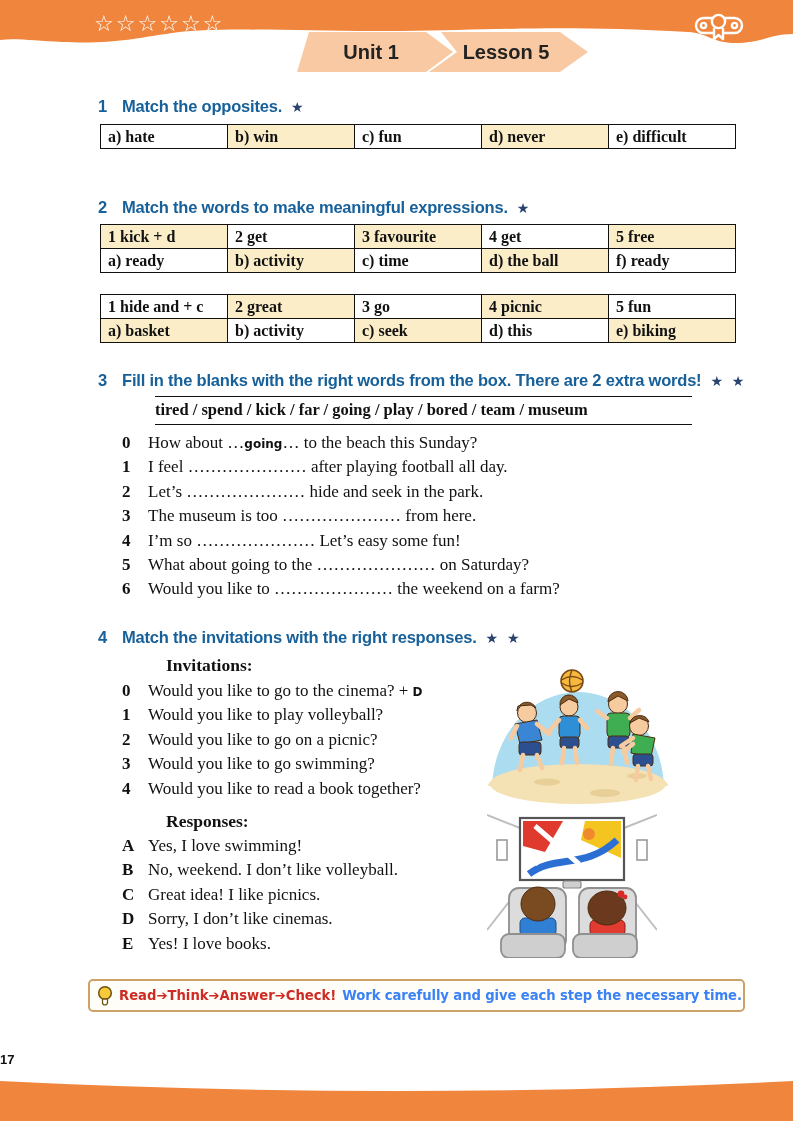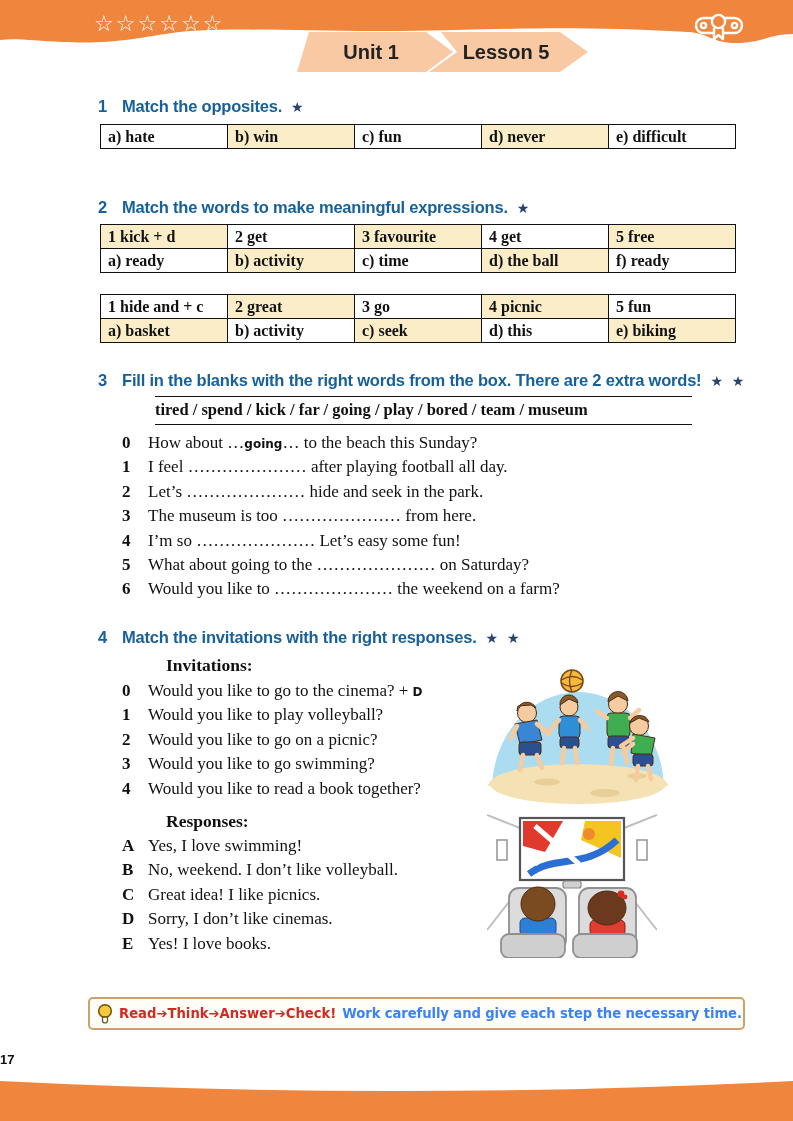--- a/index.html
+++ b/index.html
@@ -37,21 +37,21 @@
   .list{left:122px;}
   .list .row{display:flex;align-items:baseline;font-size:17px;height:24.4px;white-space:nowrap;}
   .list .n{width:26px;flex:0 0 26px;font-weight:bold;}
   .ans{font-family:"DejaVu Sans", sans-serif;font-weight:bold;font-size:12px;}
   .sub-label{left:122px;font-weight:bold;font-size:17.5px;margin-left:44px;}
 
   
   .tip{
     left:88px;top:979px;width:653px;height:29px;display:flex;align-items:center;
     border:2px solid var(--tan);border-radius:5px;background:#fffdf7;
-    font-family:"DejaVu Sans", sans-serif;font-size:13.2px;white-space:nowrap;margin-top:18px;
+    font-family:"DejaVu Sans", sans-serif;font-size:13.2px;white-space:nowrap;
   }
   .tip .bulb{margin:0 6px 0 7px;flex:0 0 auto;display:flex;}
   .tip .red{color:var(--red);font-weight:bold;}
   .tip .blk{color:#3b82f6;font-weight:bold;margin-left:6px;letter-spacing:-0.1px;}
 
   .page-num{
     left:0;top:1052px;width:100%;text-align:left;
     font-family:"Liberation Sans", sans-serif;font-weight:bold;font-size:13px;color:#111;
   }
 </style>

